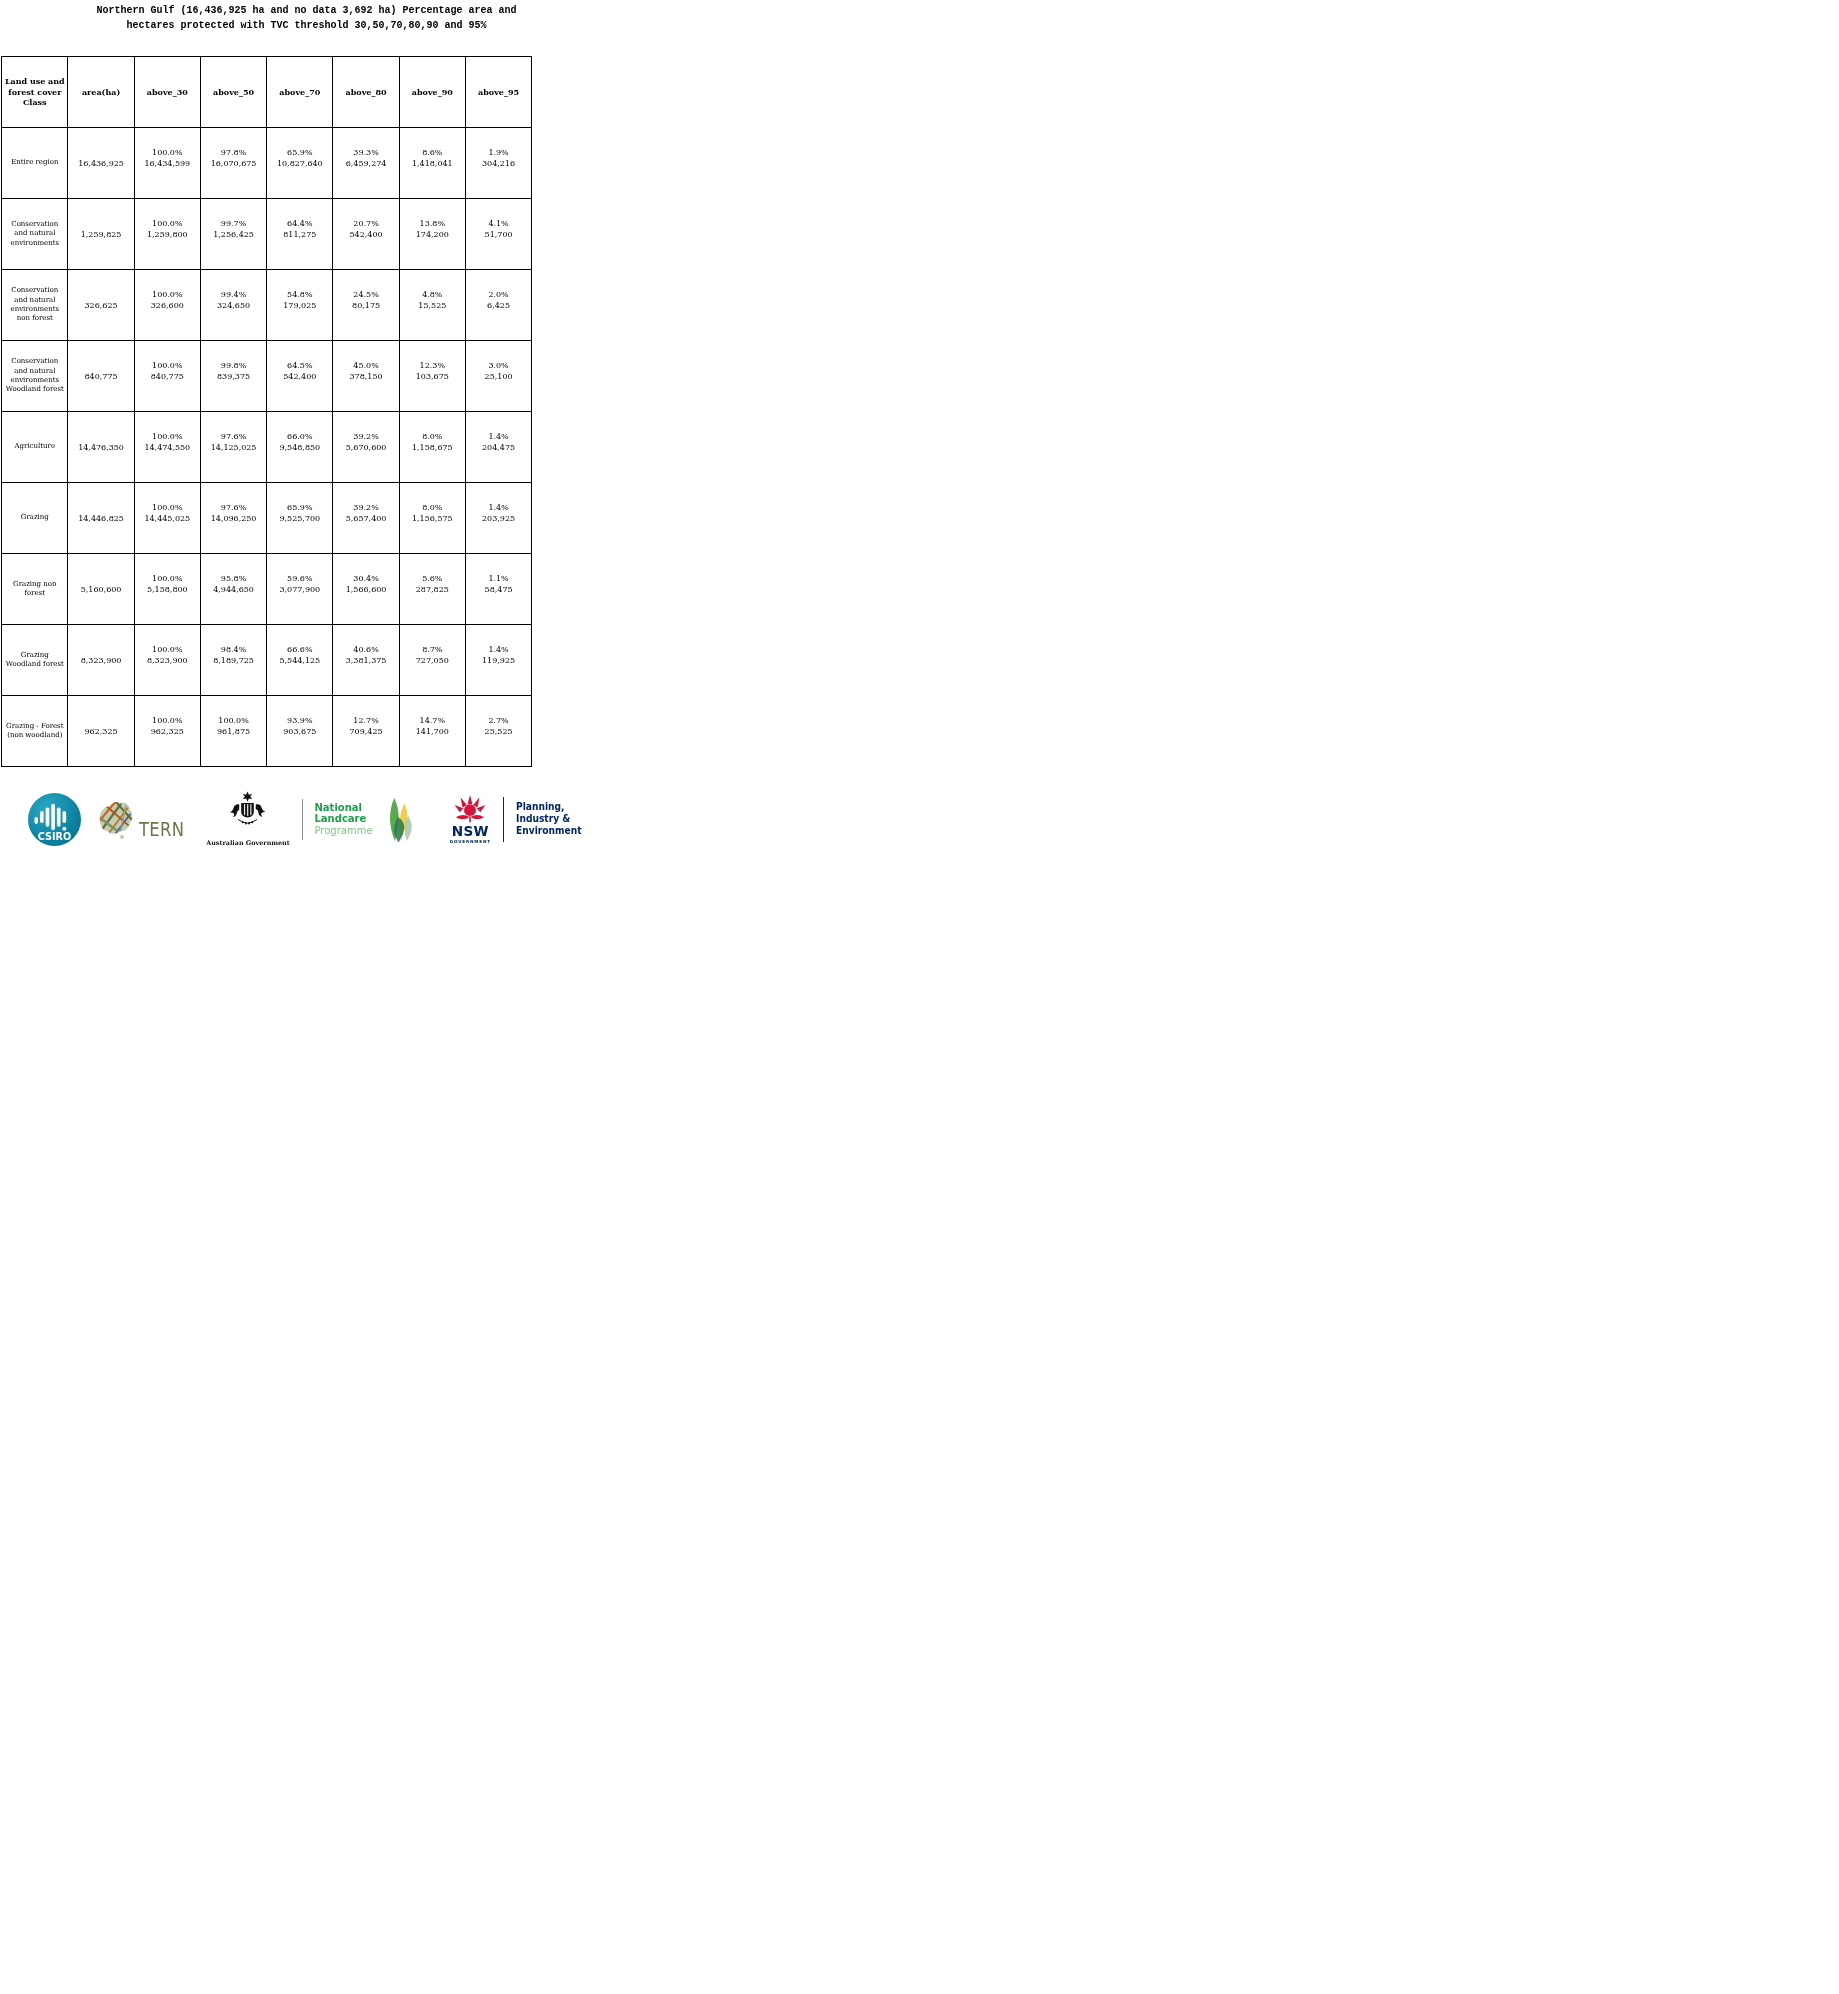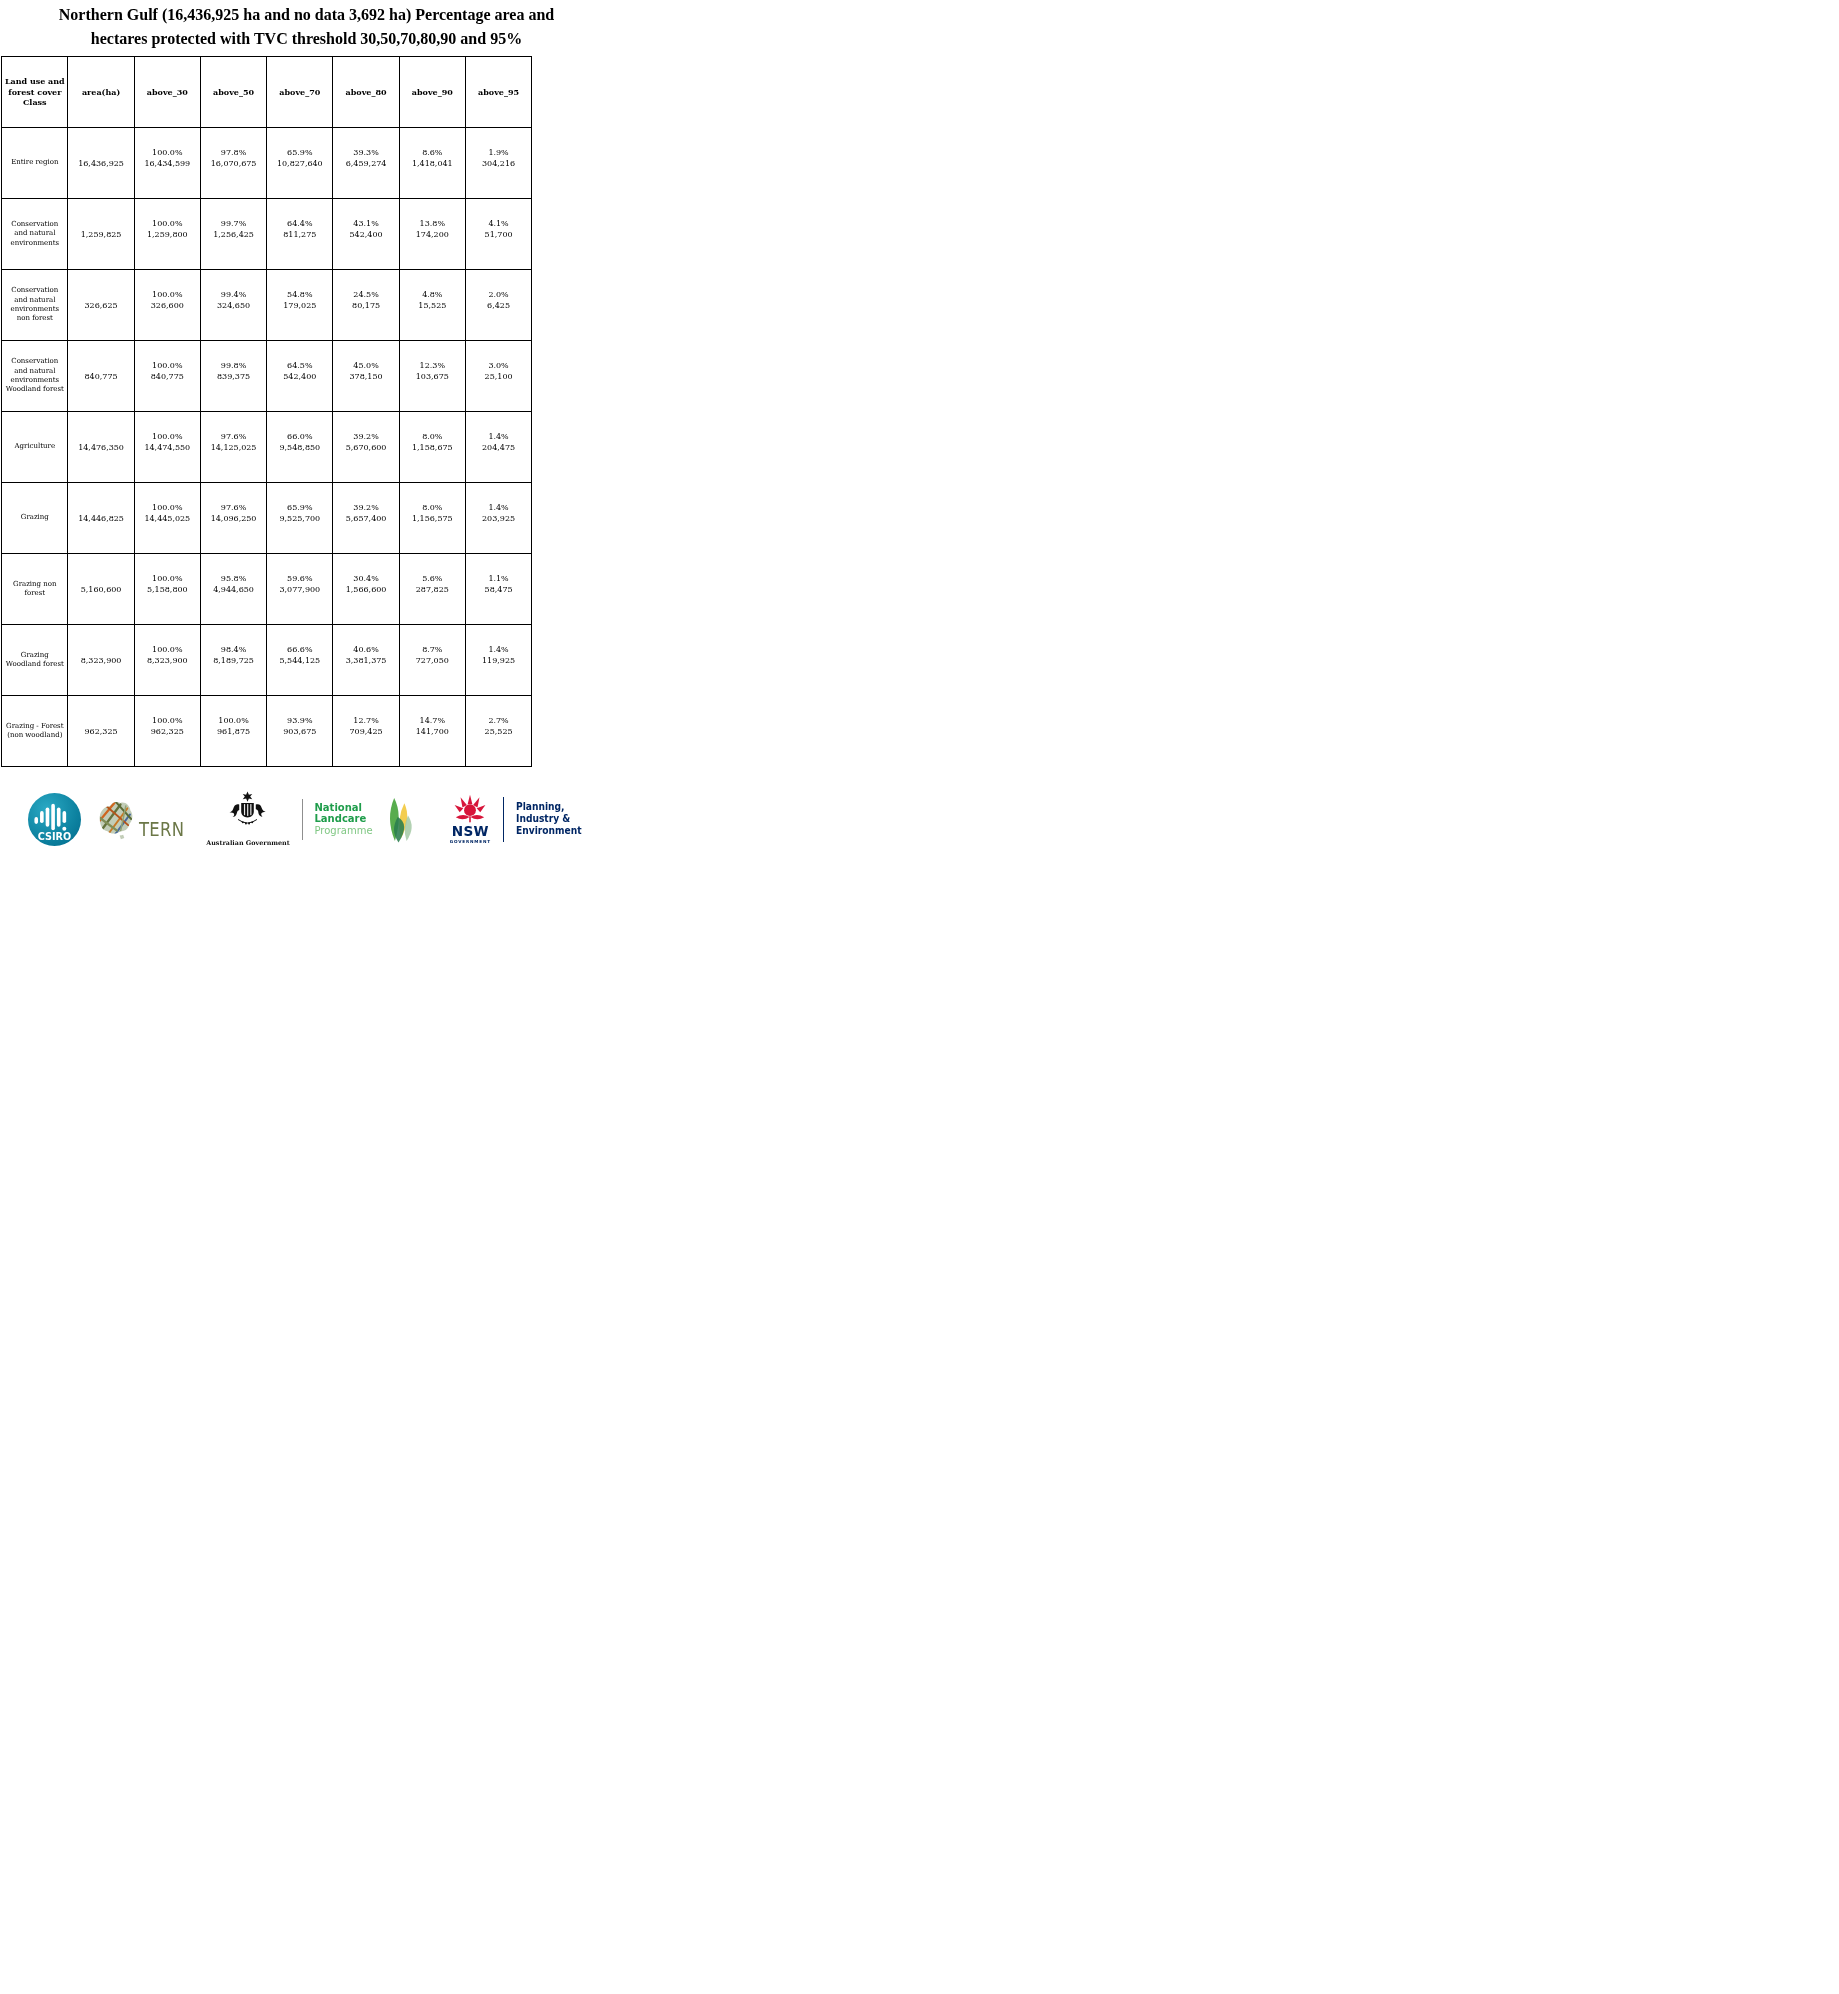--- a/index.html
+++ b/index.html
@@ -8,23 +8,23 @@
     width:613px;height:849px;
     background:#ffffff;
     overflow:hidden;
     font-family:"DejaVu Serif", serif;
     color:#000;
   }
   
   .title{
     position:absolute;top:3.2px;left:0;width:100%;
     text-align:center;
-    font-family:Liberation Serif, serif;
+    font-family:Liberation Mono, monospace;
     font-weight:700;
-    font-size:16px;line-height:1.5;
+    font-size:10px;line-height:1.5;
   }
   
   table.main{
     position:absolute;top:56px;left:1.2px;
     width:531px;
     border-collapse:collapse;table-layout:fixed;
     background:#fff;
   }
   table.main tr{height:71px;}
   table.main th, table.main td{
@@ -151,21 +151,21 @@
           </div>
         </td>
         <td>
           <div class="pctblock">
             <span class="pct">64.4%</span>
             <span class="ha">811,275</span>
           </div>
         </td>
         <td>
           <div class="pctblock">
-            <span class="pct">43.1%</span>
+            <span class="pct">20.7%</span>
             <span class="ha">542,400</span>
           </div>
         </td>
         <td>
           <div class="pctblock">
             <span class="pct">13.8%</span>
             <span class="ha">174,200</span>
           </div>
         </td>
         <td>

